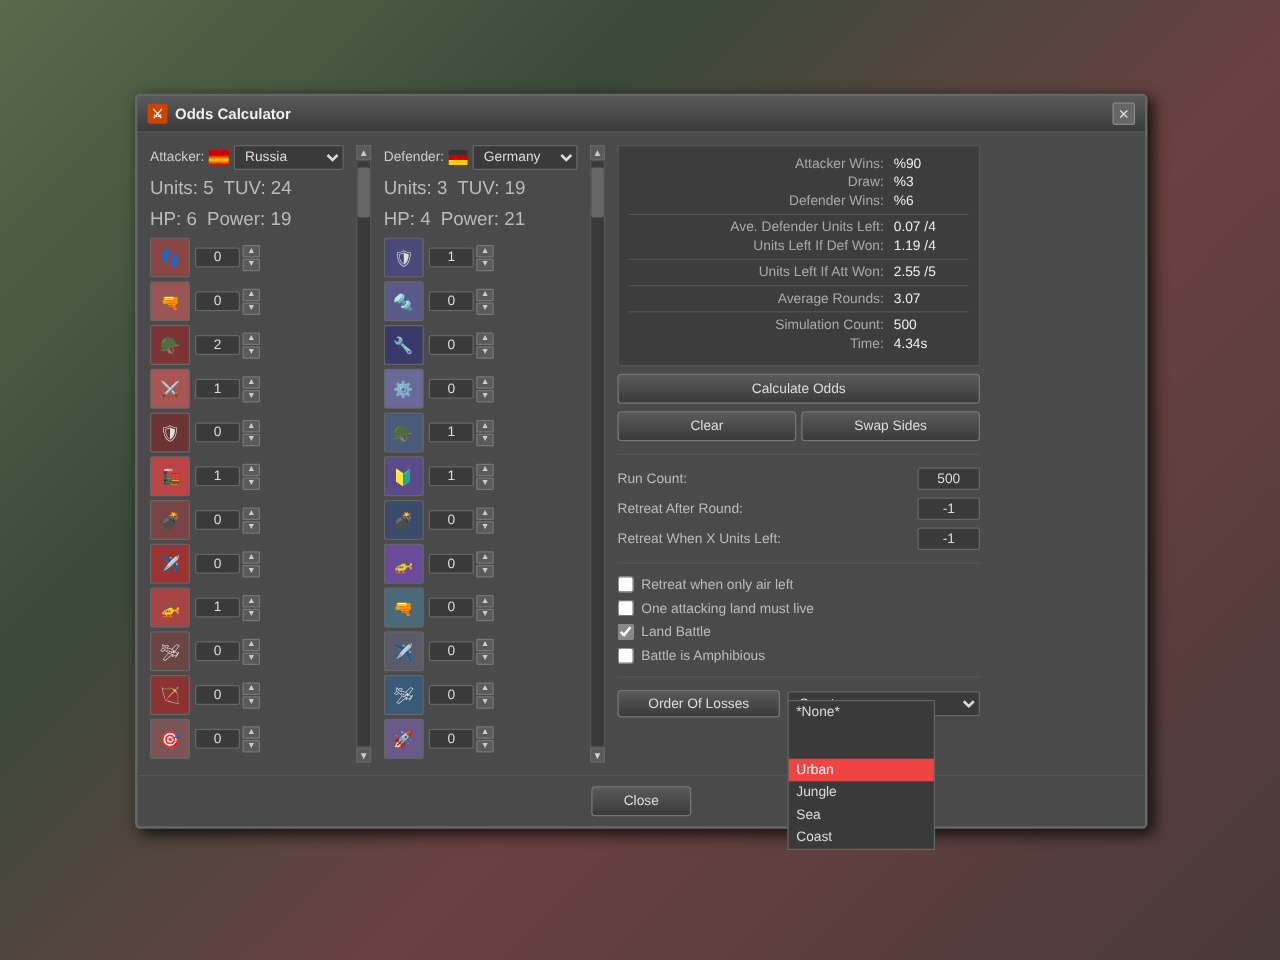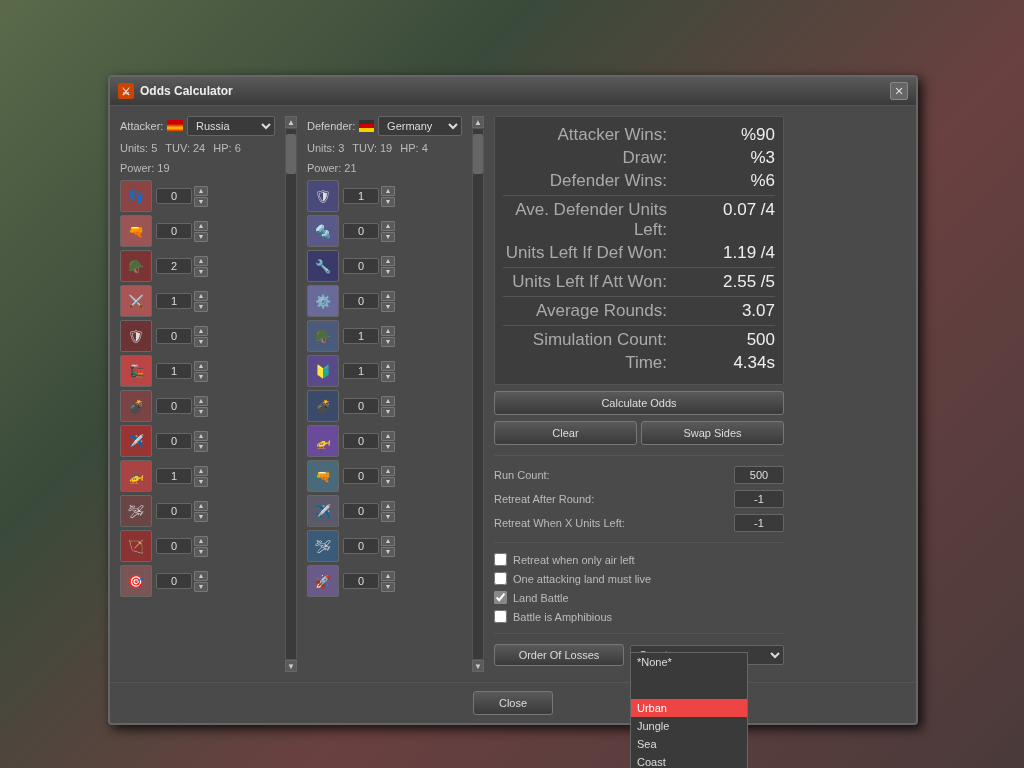--- a/index.html
+++ b/index.html
@@ -120,21 +120,21 @@
       font-size: 11px;
       padding: 2px 4px;
       width: 100px;
       border-radius: 2px;
     }
 
     .side-stats {
       display: flex;
       gap: 8px;
       margin-bottom: 6px;
-      font-size: 11px;
+      font-size: 15px;
       color: #bbb;
       flex-wrap: wrap;
     }
 
     .units-scroll-area {
       flex: 1;
       overflow-y: auto;
       max-height: 450px;
       position: relative;
     }
@@ -242,35 +242,33 @@
       background: #3d3d3d;
       border: 1px solid #555;
       padding: 8px;
       border-radius: 2px;
     }
 
     .stat-row {
       display: flex;
       justify-content: space-between;
       margin-bottom: 3px;
-      font-size: 17px;
-      gap: 40px;
+      font-size: 11px;
     }
 
     .stat-label {
       color: #aaa;
       text-align: right;
       flex: 1;
       padding-right: 8px;
     }
 
     .stat-value {
       color: #eee;
       min-width: 60px;
-      text-align: right;
     }
 
     .btn-primary {
       background: linear-gradient(to bottom, #5a5a5a, #3a3a3a);
       border: 1px solid #777;
       color: #ddd;
       padding: 5px 10px;
       cursor: pointer;
       border-radius: 3px;
       font-size: 11px;

